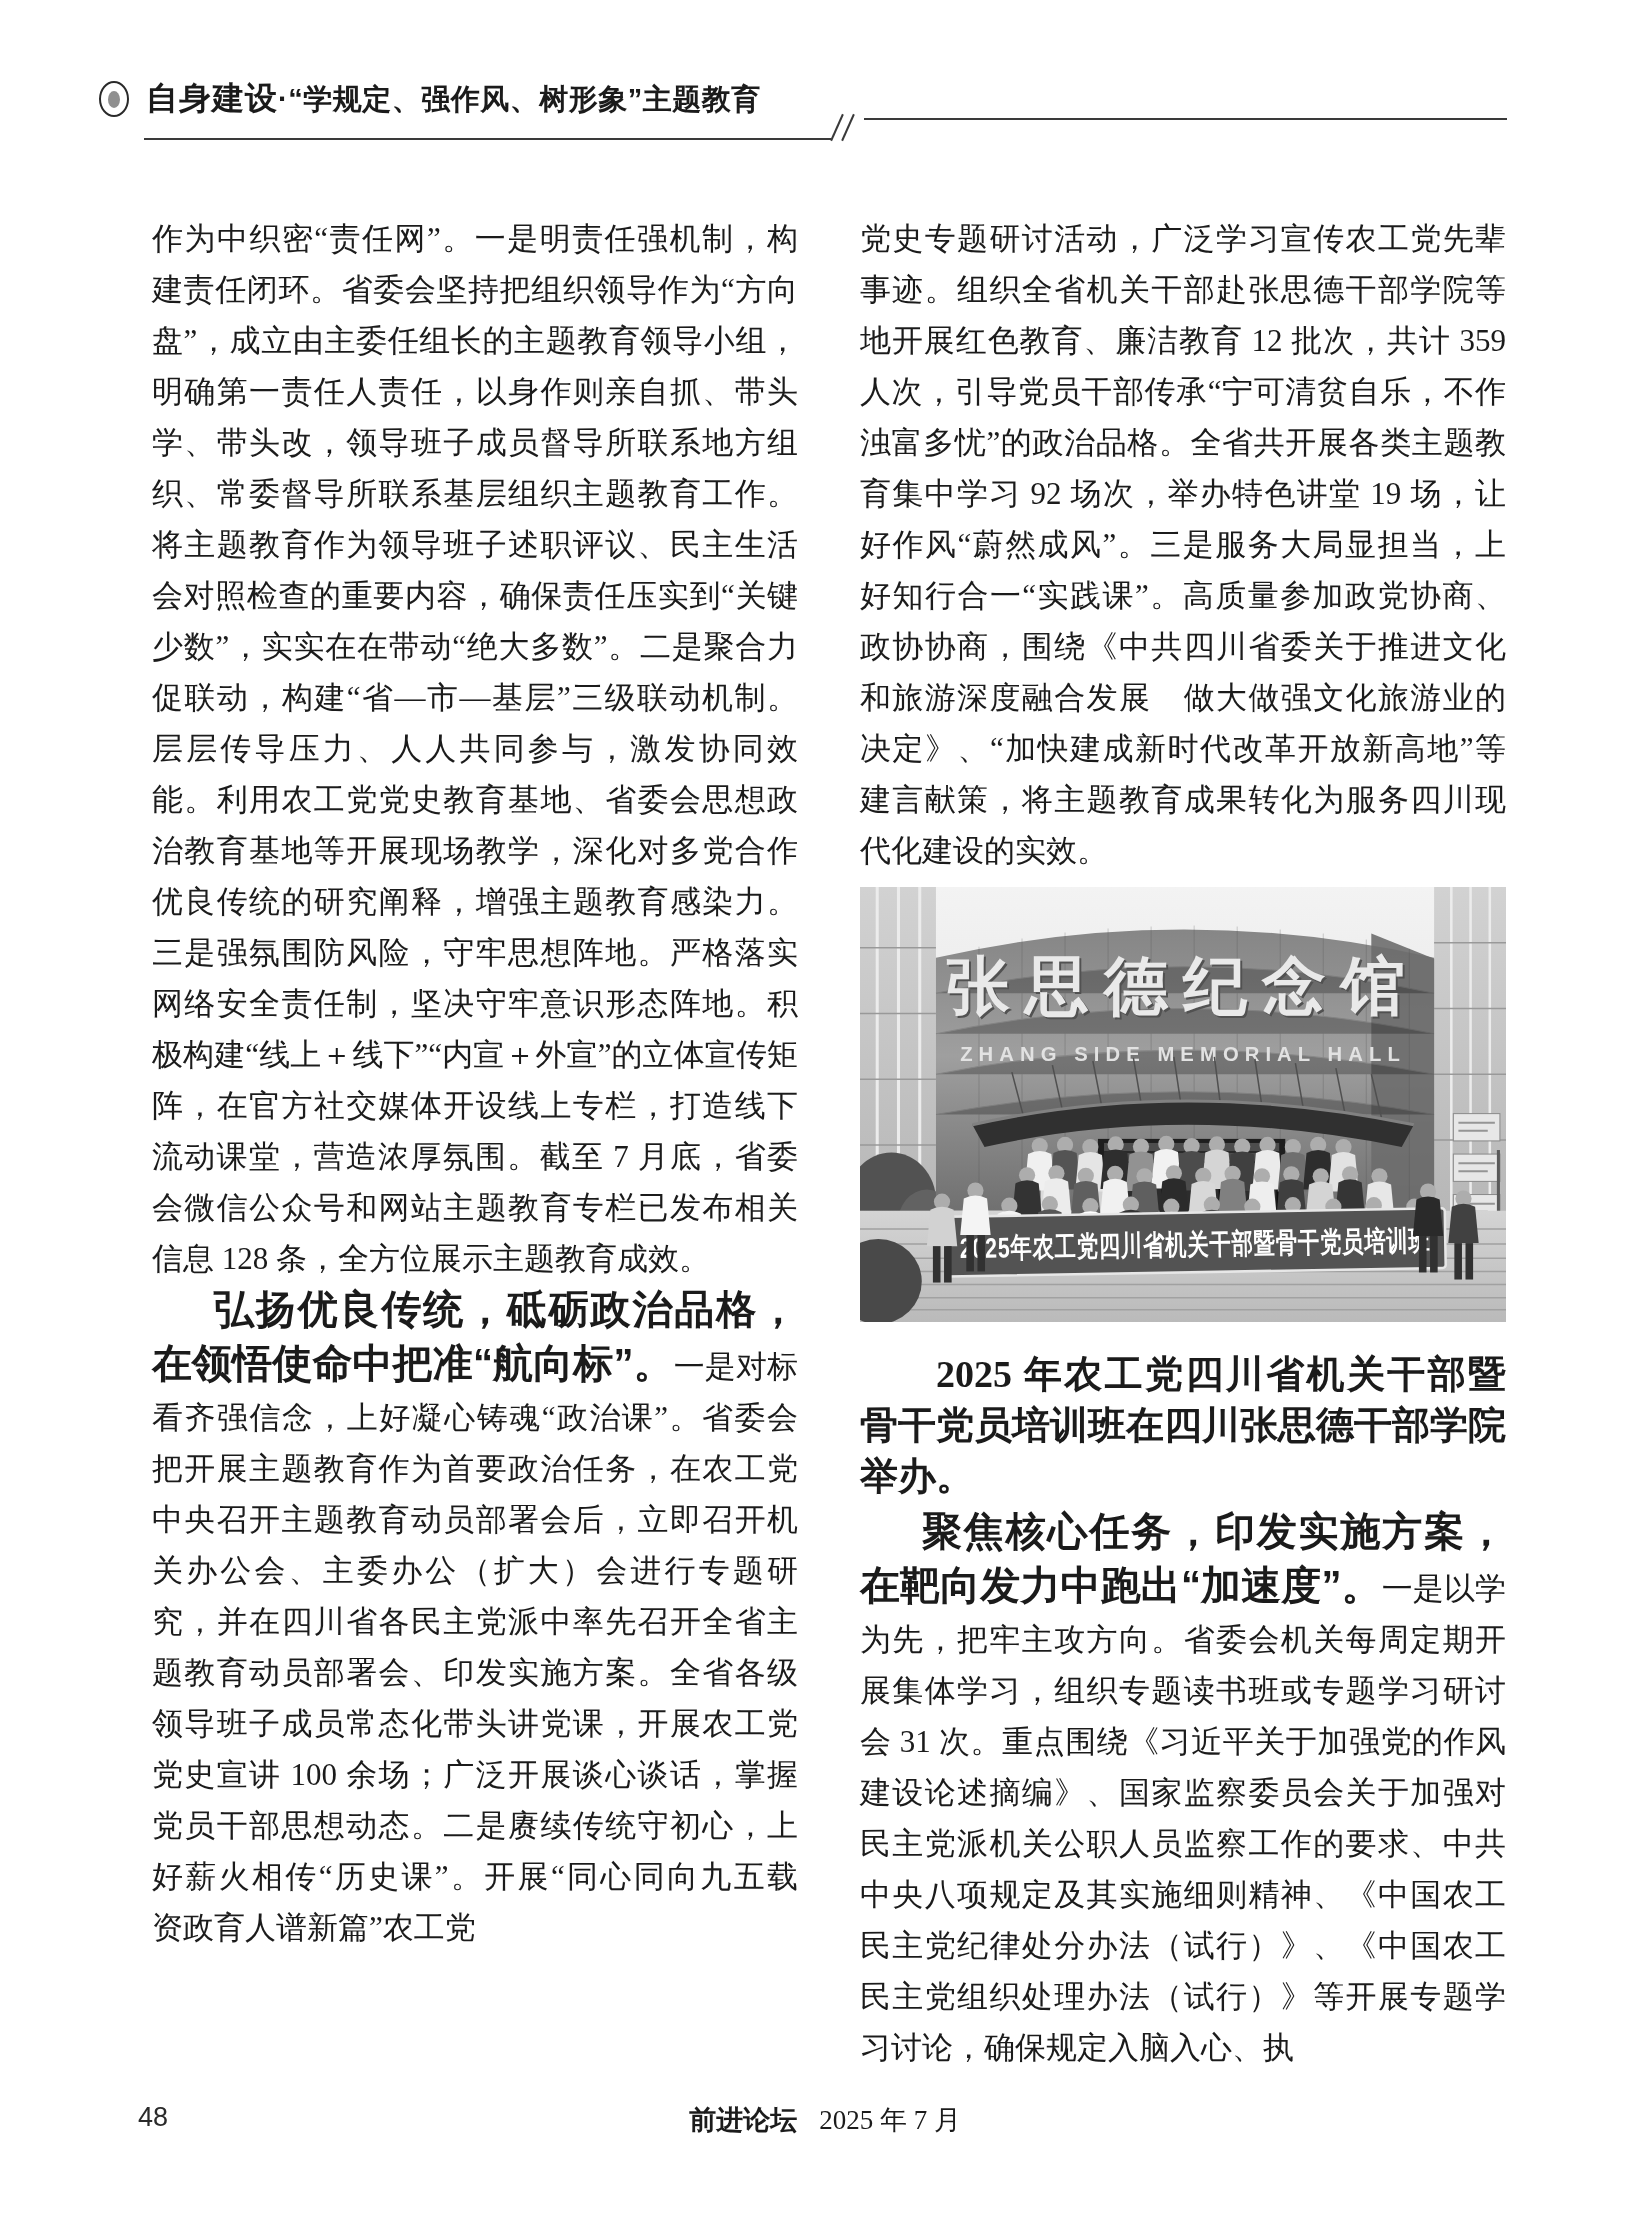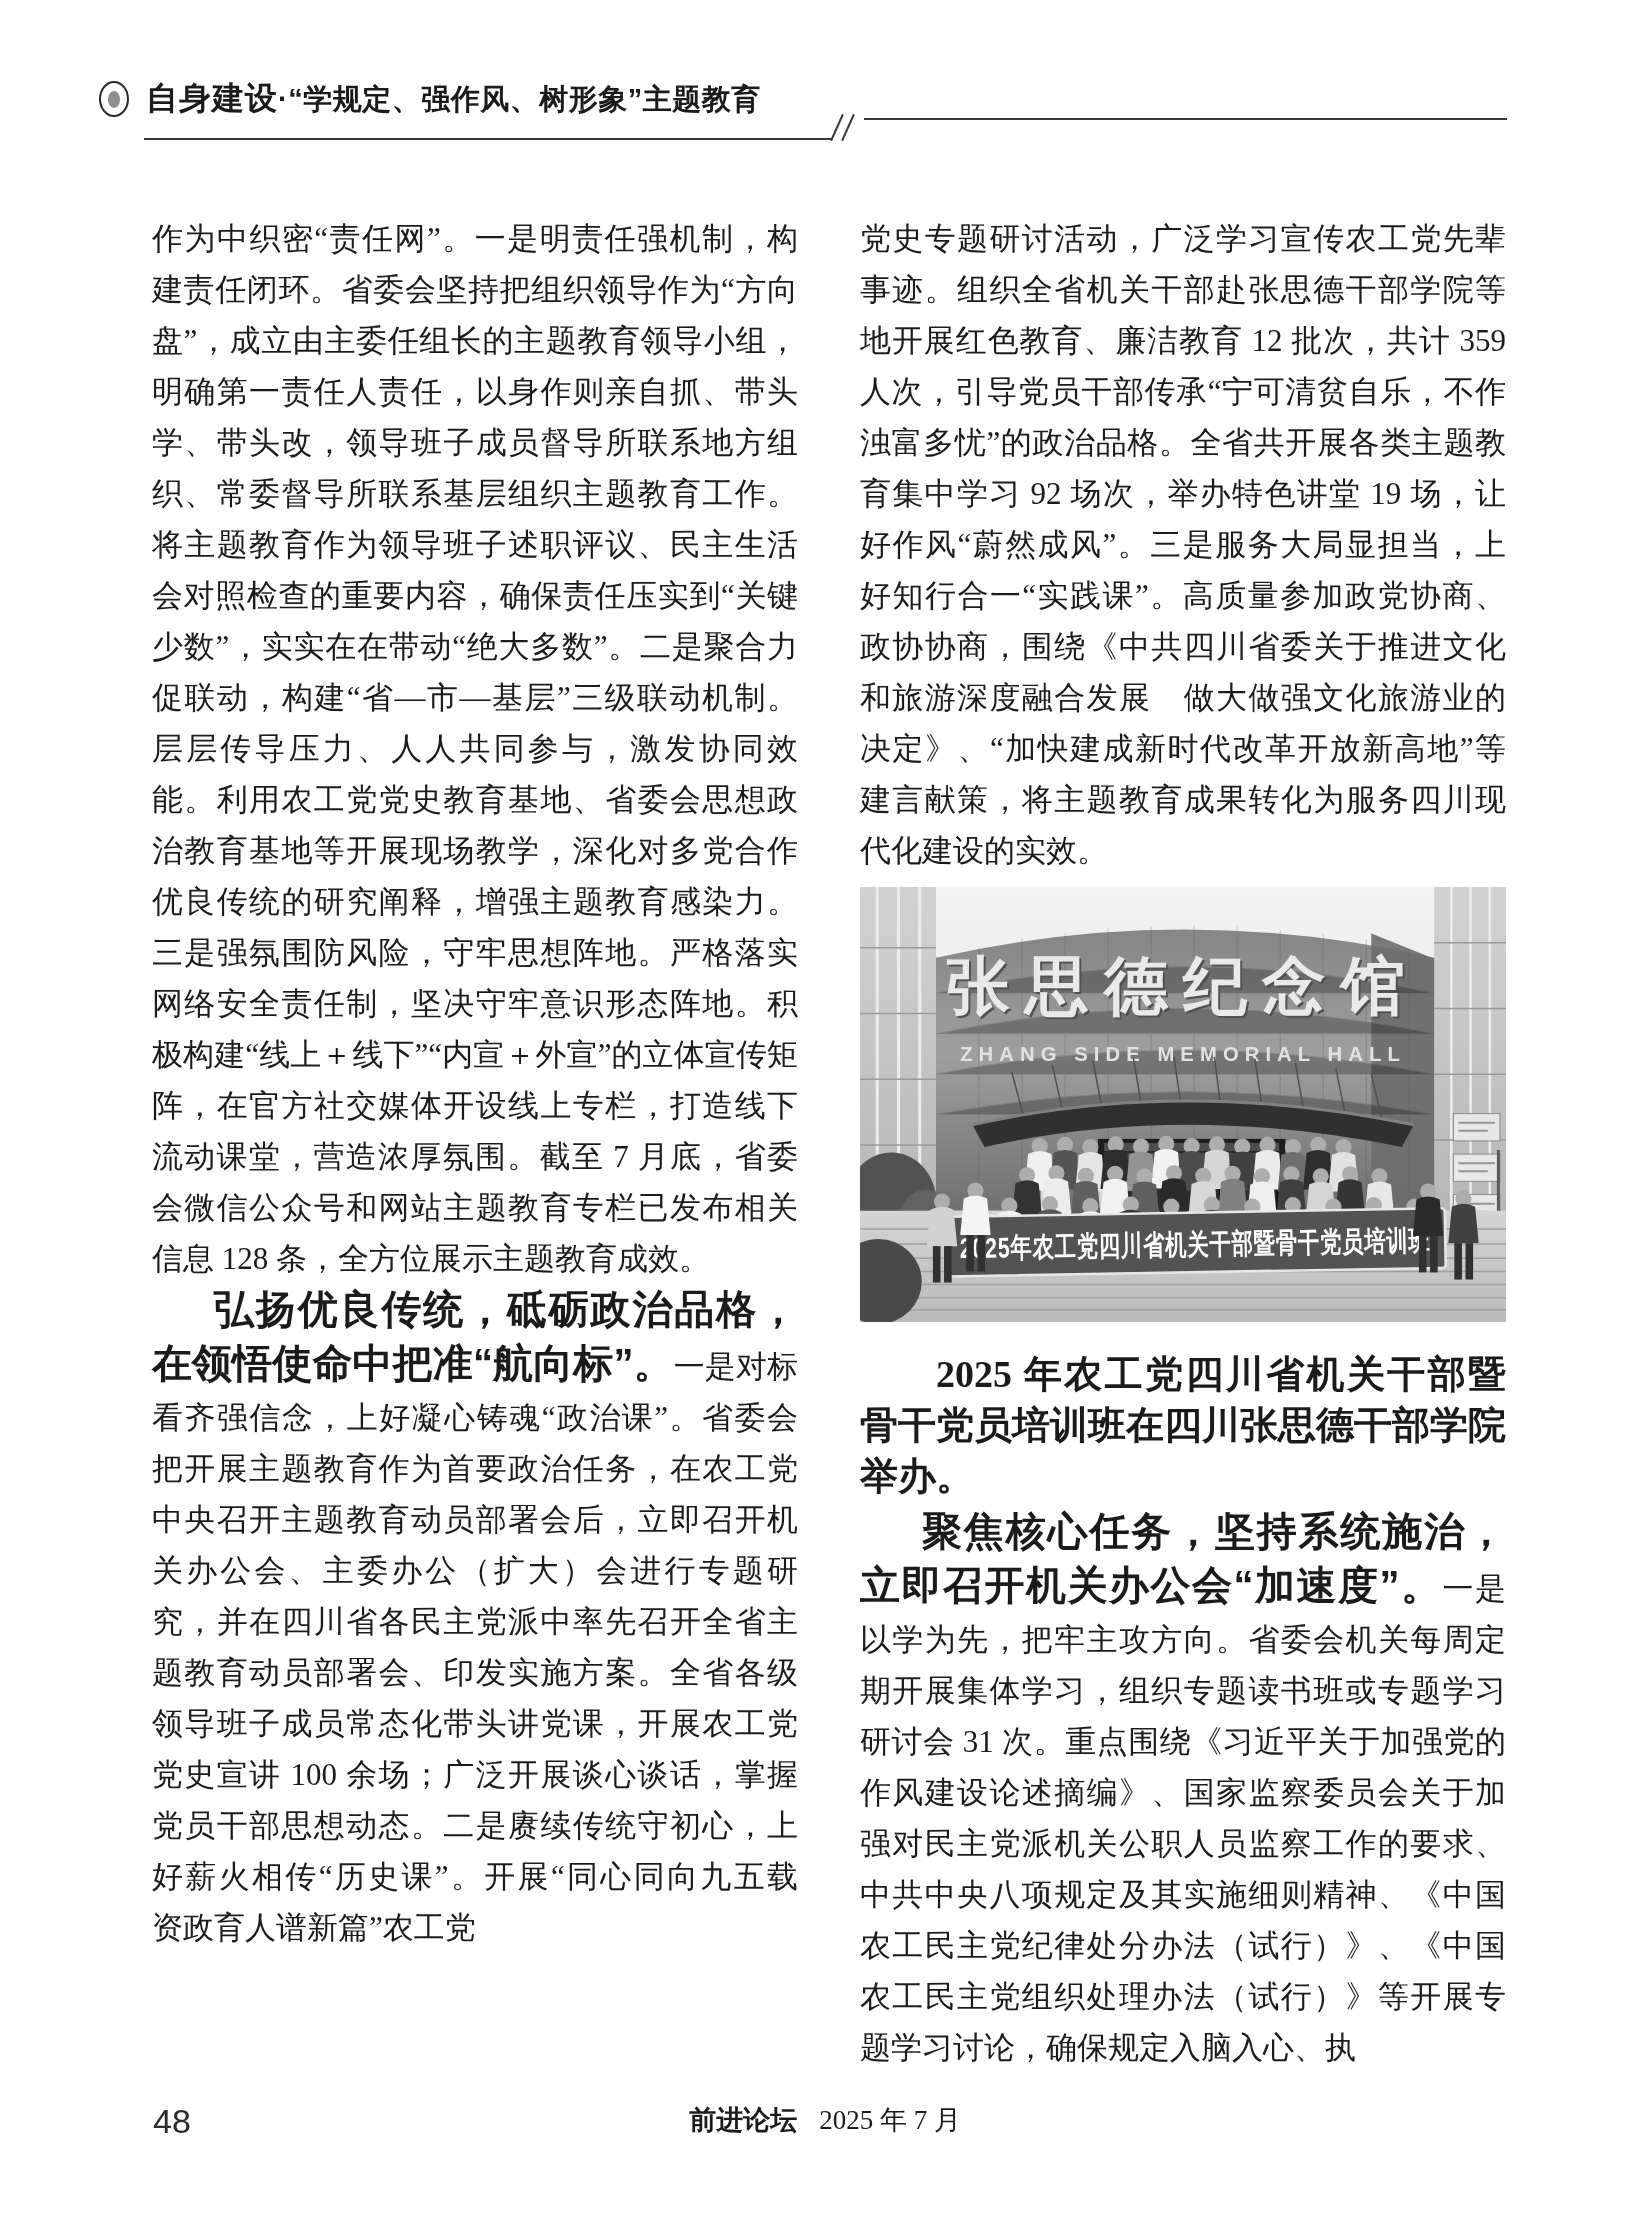--- a/index.html
+++ b/index.html
@@ -49,22 +49,22 @@
   }
   .photo svg{display:block;width:100%;height:100%;}
   .caption{
     margin-top:27px;
     font-size:38px;line-height:51px;font-weight:700;
     text-indent:2em;text-align:justify;word-break:break-all;
   }
   .after-photo{margin-top:4px;}
   
   .footer-pageno{
-    position:absolute;left:153px;top:2102px;
-    font-size:34px;font-family:"Liberation Sans","DejaVu Sans",sans-serif;color:#2a2a2a;
+    position:absolute;left:138px;top:2102px;
+    font-size:27px;font-family:"Liberation Sans","DejaVu Sans",sans-serif;color:#2a2a2a;
   }
   .footer-center{
     position:absolute;left:0;top:2102px;width:1650px;
     text-align:center;font-size:27px;color:#1b1b1b;white-space:nowrap;
   }
   .footer-journal{font-weight:900;font-family:"Liberation Sans","DejaVu Sans",sans-serif;margin-right:22px;}
   .footer-issue{font-weight:400;}
 </style>
 </head>
 <body>
@@ -243,21 +243,21 @@
           <use href="#prs2" x="162" y="622" style="color:#d9cfc2"></use>
           <use href="#prs2" x="1122" y="602" style="color:#2c2c2e"></use>
           <use href="#prs2" x="1192" y="616" style="color:#3c434d"></use>
         </g>
       </svg>
     </div>
 
     <div class="caption">2025 年农工党四川省机关干部暨骨干党员培训班在四川张思德干部学院举办。</div>
 
     <div class="after-photo">
-        <p class="para indent"><span class="seg-b">聚焦核心任务，坚持系统施治，立即召开机关办公会“加速度”。</span><span>一是以学为先，把牢主攻方向。省委会机关每周定期开展集体学习，组织专题读书班或专题学习研讨会 31 次。重点围绕《习近平关于加强党的作风建设论述摘编》、国家监察委员会关于加强对民主党派机关公职人员监察工作的要求、中共中央八项规定及其实施细则精神、《中国农工民主党纪律处分办法（试行）》、《中国农工民主党组织处理办法（试行）》等开展专题学习讨论，确保规定入脑入心、执</span></p>
+        <p class="para indent"><span class="seg-b">聚焦核心任务，印发实施方案，在靶向发力中跑出“加速度”。</span><span>一是以学为先，把牢主攻方向。省委会机关每周定期开展集体学习，组织专题读书班或专题学习研讨会 31 次。重点围绕《习近平关于加强党的作风建设论述摘编》、国家监察委员会关于加强对民主党派机关公职人员监察工作的要求、中共中央八项规定及其实施细则精神、《中国农工民主党纪律处分办法（试行）》、《中国农工民主党组织处理办法（试行）》等开展专题学习讨论，确保规定入脑入心、执</span></p>
       </div>
   </div>
 
   <div class="footer-pageno">48</div>
   <div class="footer-center">
     <span class="footer-journal">前进论坛</span><span class="footer-issue">2025 年 7 月</span>
   </div>
 
 </div>
 

